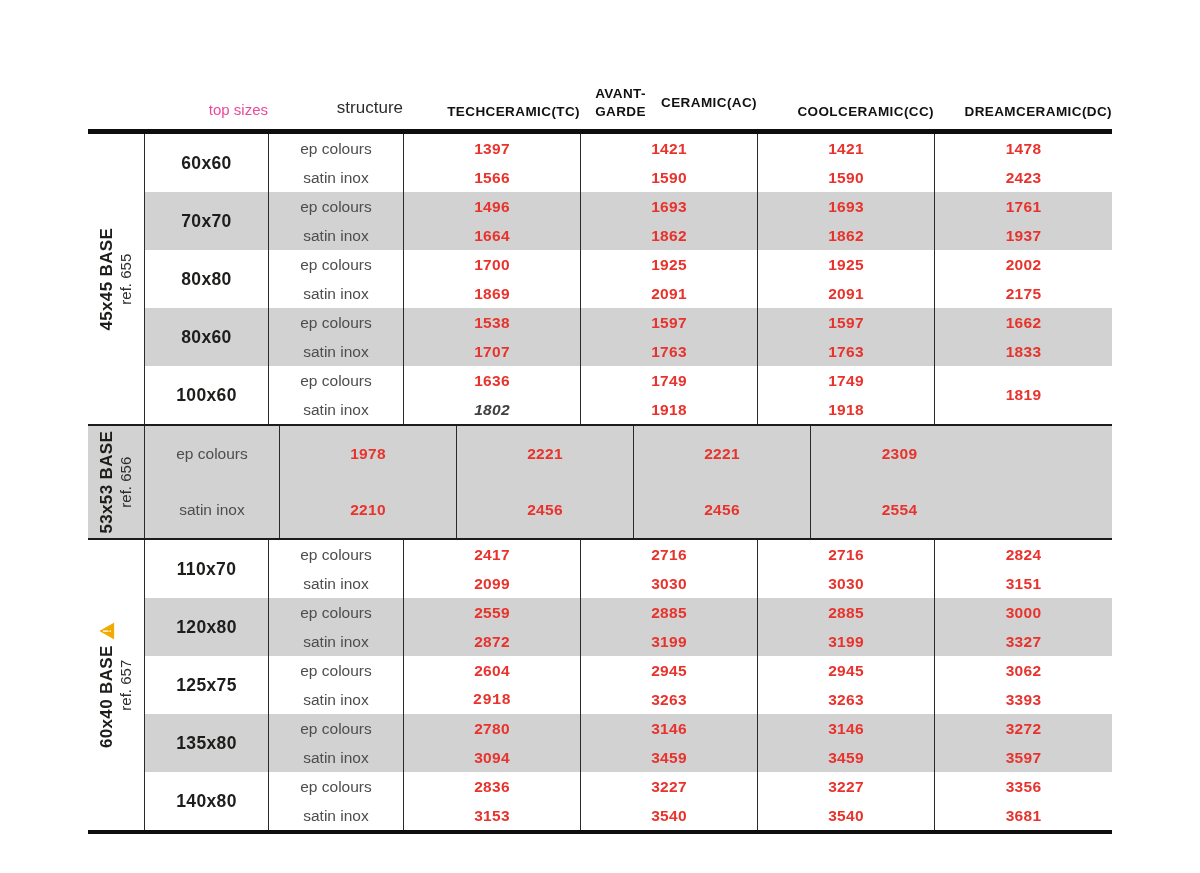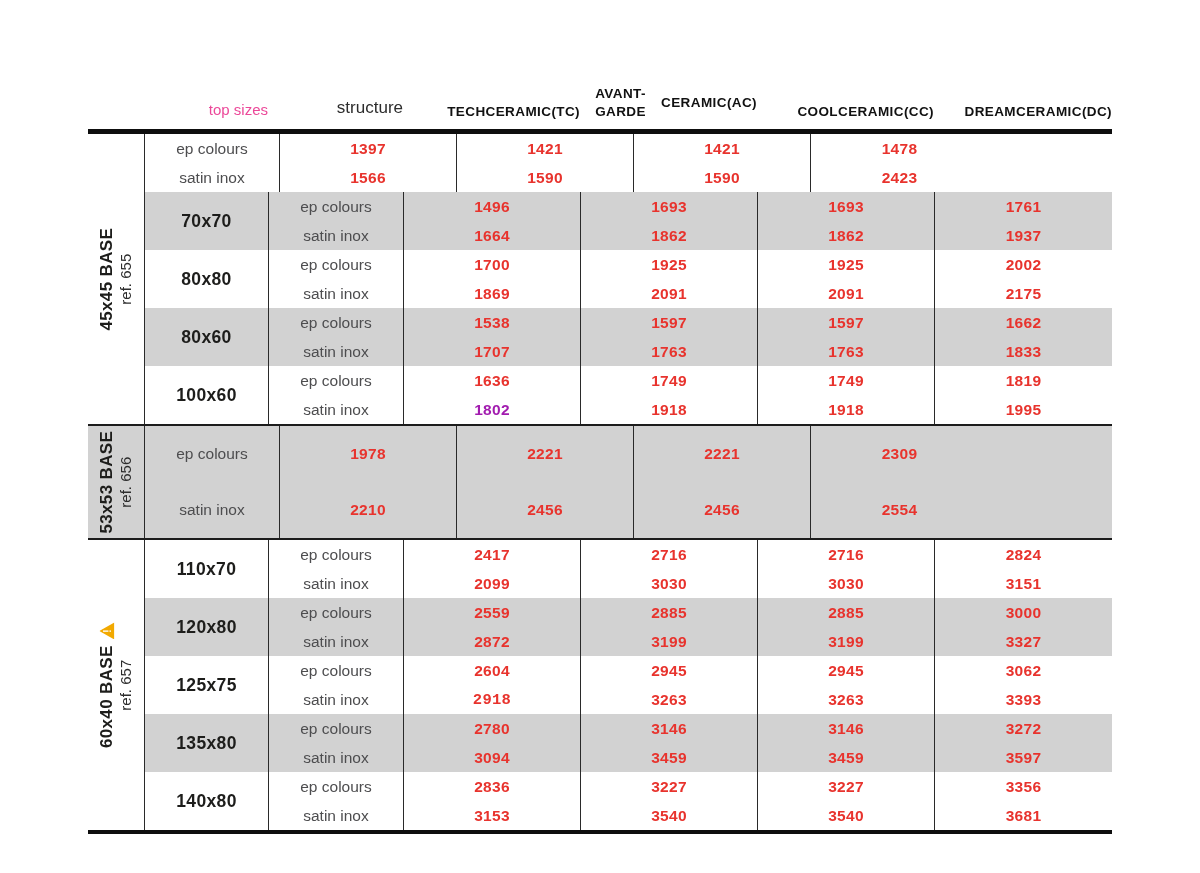--- a/index.html
+++ b/index.html
@@ -96,20 +96,21 @@
     <div id="tbody">
         <div class="section">
           <div class="label-cell">
             <div class="vlabel">
               <div class="base-line">45x45 BASE</div>
               <div class="ref-line">ref. 655</div>
             </div>
           </div>
           <div class="groups">
             <div class="group">
+              <div class="cell size-cell">60x60</div>
               <div class="cell struct-cell">
                 <div class="subcell struct-label">ep colours</div>
                 <div class="subcell struct-label">satin inox</div>
               </div>
               <div class="cell price-cell">
                 <div class="subcell price-value" style="color: rgb(232, 51, 45);">1397</div>
                 <div class="subcell price-value" style="color: rgb(232, 51, 45);">1566</div>
               </div>
               <div class="cell price-cell">
                 <div class="subcell price-value" style="color: rgb(232, 51, 45);">1421</div>
@@ -194,33 +195,32 @@
               </div>
             </div>
             <div class="group">
               <div class="cell size-cell">100x60</div>
               <div class="cell struct-cell">
                 <div class="subcell struct-label">ep colours</div>
                 <div class="subcell struct-label">satin inox</div>
               </div>
               <div class="cell price-cell">
                 <div class="subcell price-value" style="color: rgb(232, 51, 45);">1636</div>
-                <div class="subcell price-value" style="color: #a21caf;">1802</div>
+                <div class="subcell price-value" style="color: #404040; font-style: italic;">1802</div>
               </div>
               <div class="cell price-cell">
                 <div class="subcell price-value" style="color: rgb(232, 51, 45);">1749</div>
                 <div class="subcell price-value" style="color: rgb(232, 51, 45);">1918</div>
               </div>
               <div class="cell price-cell">
                 <div class="subcell price-value" style="color: rgb(232, 51, 45);">1749</div>
                 <div class="subcell price-value" style="color: rgb(232, 51, 45);">1918</div>
               </div>
               <div class="cell price-cell last">
                 <div class="subcell price-value" style="color: rgb(232, 51, 45);">1819</div>
-                <div class="subcell price-value" style="color: rgb(232, 51, 45);">1995</div>
               </div>
             </div>
           </div>
         </div>
         <div class="section shaded-section tall">
           <div class="label-cell">
             <div class="vlabel">
               <div class="base-line">53x53 BASE</div>
               <div class="ref-line">ref. 656</div>
             </div>

